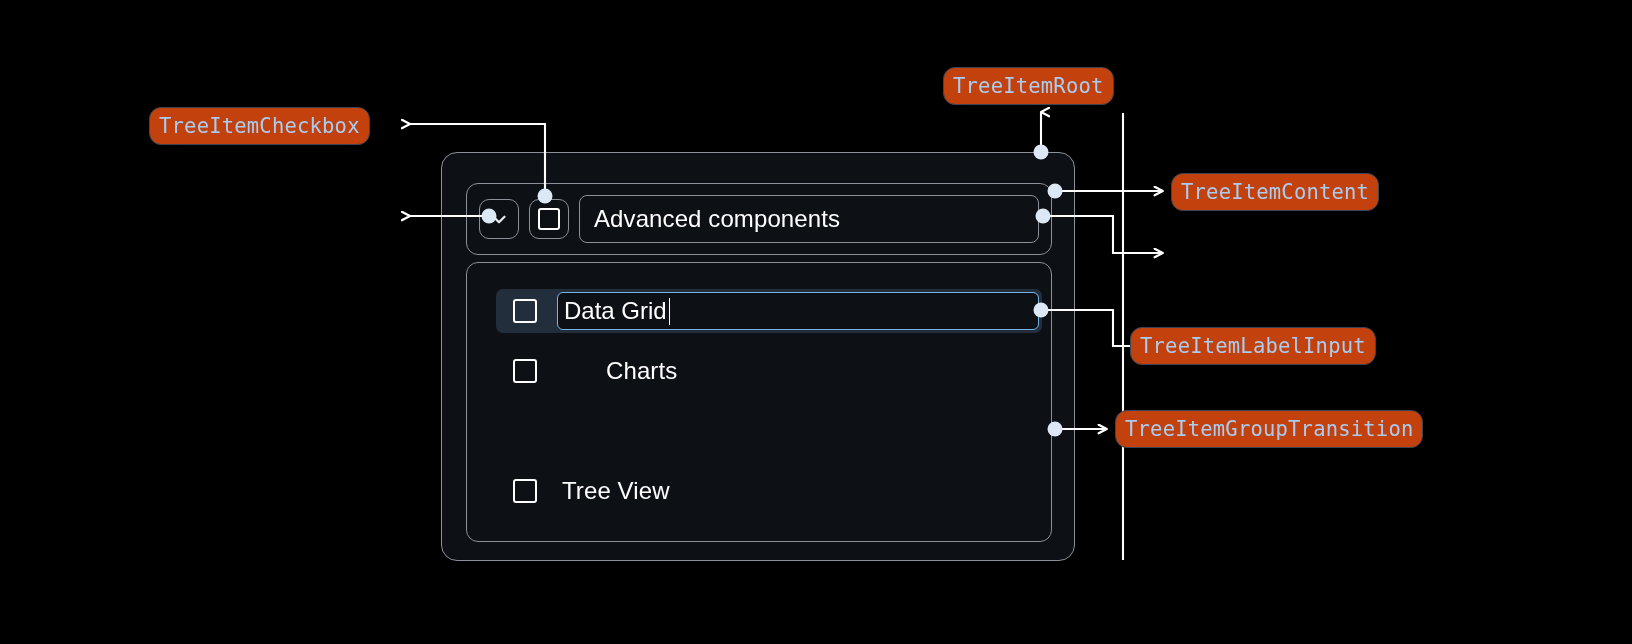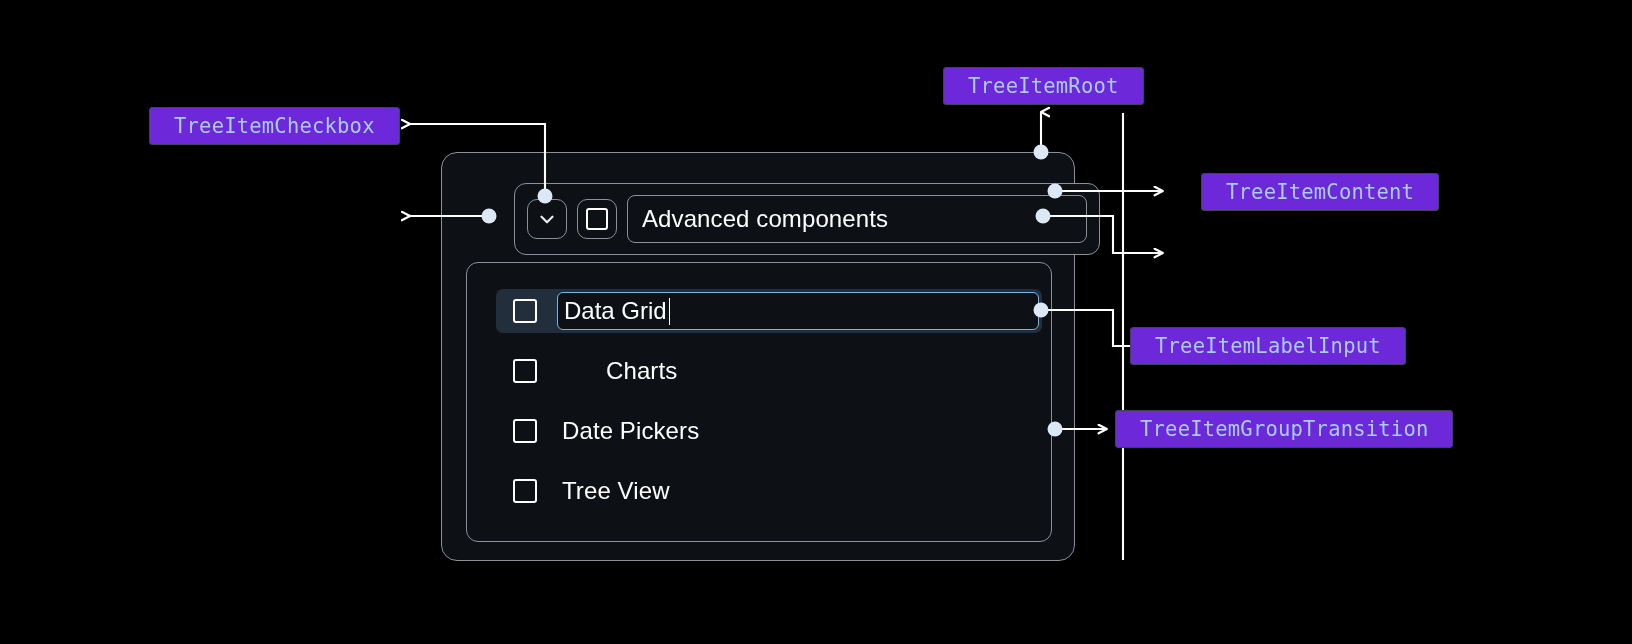--- a/index.html
+++ b/index.html
@@ -35,30 +35,30 @@
     z-index: 5;
   }
 
   
   .chip {
     position: absolute;
     box-sizing: border-box;
     display: flex;
     align-items: center;
     justify-content: center;
-    background: #6d28d9;
+    background: #c2410c;
     border: 1px solid #3b4553;
-    border-radius: 3px;
+    border-radius: 12px;
     color: #a9cdf2;
     font-family: "DejaVu Sans Mono", "Liberation Mono", monospace;
     font-size: 20.5px;
     letter-spacing: 0.2px;
     line-height: 1;
     height: 38px;
-    padding: 0 24px;
+    padding: 0 9px;
     white-space: nowrap;
     z-index: 8;
   }
 
   
   #root-card {
     position: absolute;
     left: 441px;
     top: 152px;
     width: 634px;
@@ -77,21 +77,20 @@
     width: 586px;
     height: 72px;
     box-sizing: border-box;
     background: #0d1116;
     border: 1.5px solid #8b9099;
     border-radius: 12px;
     display: flex;
     align-items: center;
     padding: 0 0 0 12px;
     gap: 10px;
-    margin-left: 48px;
   }
 
   .icon-box {
     width: 40px;
     height: 40px;
     flex: 0 0 auto;
     box-sizing: border-box;
     border: 1.5px solid #8b9099;
     border-radius: 10px;
     display: flex;
@@ -233,24 +232,20 @@
             <span>Data Grid</span>
             <span class="caret"></span>
           </span>
       </div>
 
       <div class="child-row r1">
         <span class="child-cb"></span>
         <span class="child-text">Charts</span>
       </div>
 
-      <div class="child-row r2">
-        <span class="child-cb"></span>
-        <span class="child-text">Date Pickers</span>
-      </div>
 
       <div class="child-row r3">
         <span class="child-cb"></span>
         <span class="child-text">Tree View</span>
       </div>
 
     </div>
   </div>
 
   <svg id="wires" viewBox="0 0 1632 644" width="1632" height="644">
@@ -294,20 +289,20 @@
       <circle cx="1041" cy="310" r="7.5"></circle>
       <circle cx="1055" cy="429" r="7.5"></circle>
     </g>
   </svg>
 
   <div class="chip" style="left:149px; top:107px;">TreeItemCheckbox</div>
 
 
   <div class="chip" style="left:943px; top:67px;">TreeItemRoot</div>
 
-  <div class="chip" style="left:1171px; top:173px;margin-left:30px;">TreeItemContent</div>
+  <div class="chip" style="left:1171px; top:173px;">TreeItemContent</div>
 
 
   <div class="chip" style="left:1108px; top:327px;margin-left:22px;">TreeItemLabelInput</div>
 
   <div class="chip" style="left:1115px; top:410px;">TreeItemGroupTransition</div>
 
 </div>
 
 </body></html>

